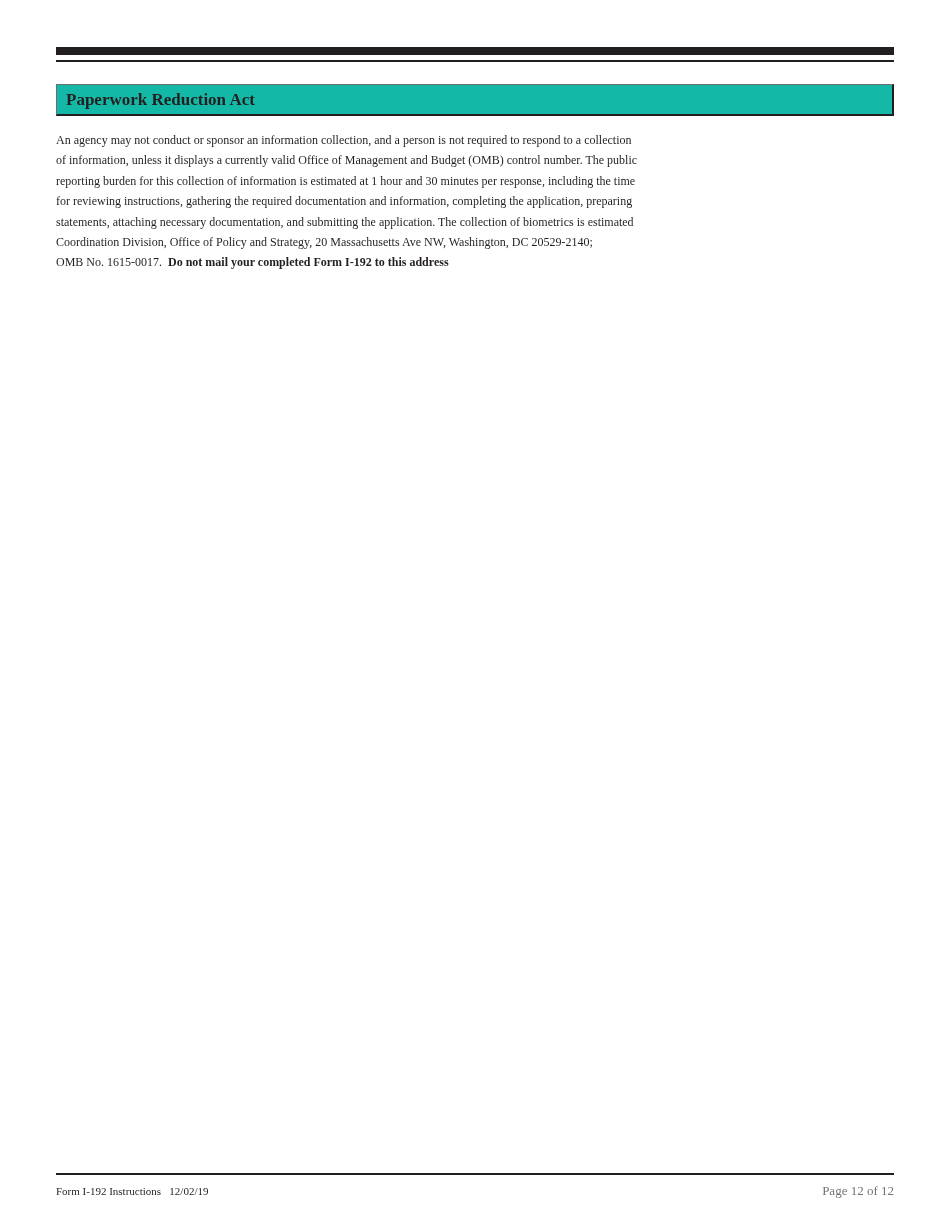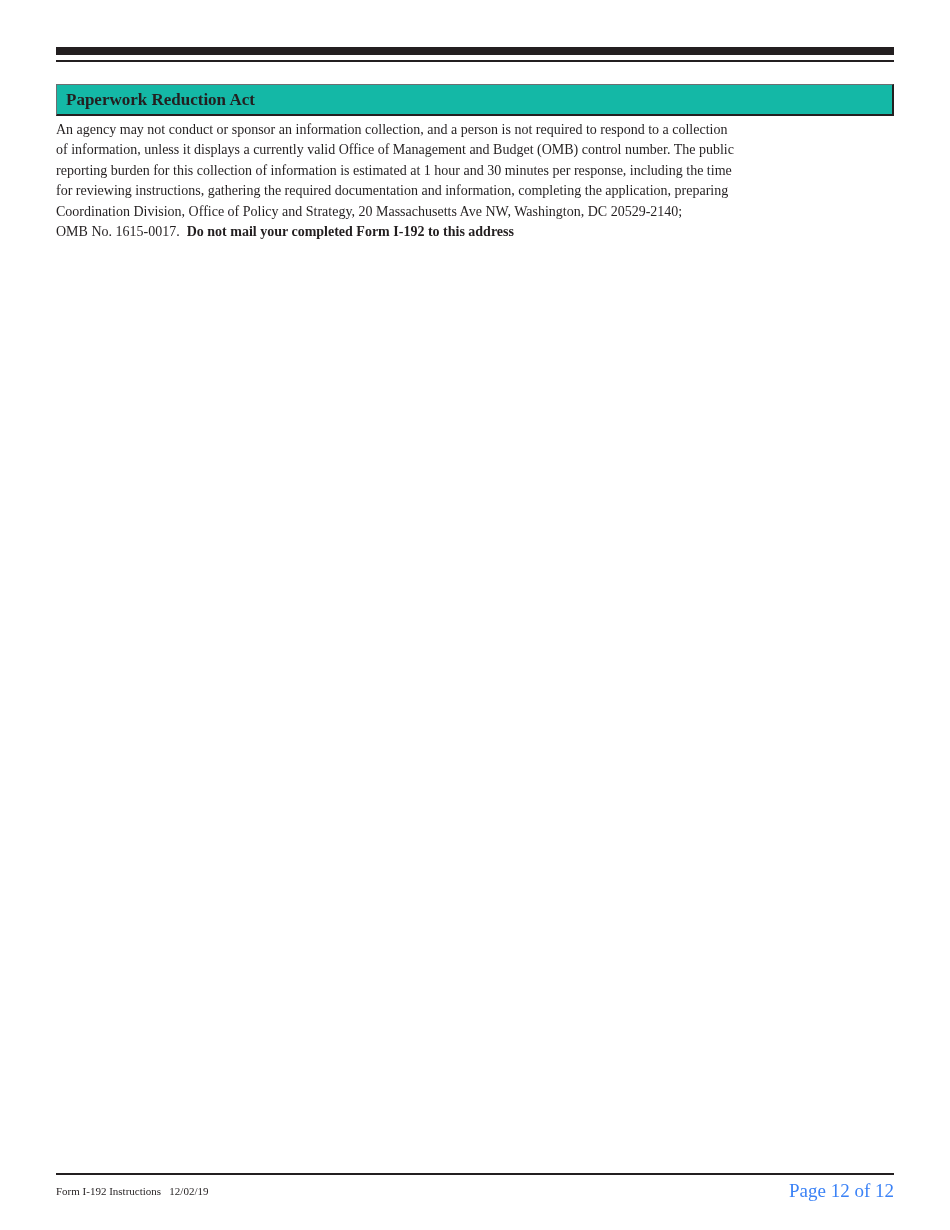--- a/index.html
+++ b/index.html
@@ -57,23 +57,23 @@
       left: 9px;
       top: 5px;
       font-size: 17px;
       font-weight: bold;
       line-height: 20px;
       white-space: nowrap;
     }
     .body-text {
       position: absolute;
       left: 0;
-      top: 120px;
+      top: 130px;
       width: 840px;
-      font-size: 14px;
+      font-size: 12px;
       line-height: 20.4px;
     }
     .body-text .line {
       display: block;
       white-space: nowrap;
     }
     .body-text .bold {
       font-weight: bold;
       text-align: right;
     }
@@ -91,42 +91,43 @@
       top: 1183px;
       font-size: 11px;
       line-height: 16px;
       color: #231f20;
       white-space: pre;
     }
     .footer-right {
       position: absolute;
       right: 0;
       top: 1183px;
-      font-size: 19px;
+      font-size: 13px;
       line-height: 16px;
-      color: #3b82f6;
+      color: #737373;
       white-space: nowrap;
     }
   </style>
 </head>
 <body>
 
 <div class="page">
   <div class="rule-thick"></div>
   <div class="rule-thin"></div>
 
   <div class="section-header">
     <span class="section-title">Paperwork Reduction Act</span>
   </div>
 
   <div class="body-text">
     <span class="line">An agency may not conduct or sponsor an information collection, and a person is not required to respond to a collection</span>
     <span class="line">of information, unless it displays a currently valid Office of Management and Budget (OMB) control number.  The public</span>
     <span class="line">reporting burden for this collection of information is estimated at 1 hour and 30 minutes per response, including the time</span>
     <span class="line">for reviewing instructions, gathering the required documentation and information, completing the application, preparing</span>
+    <span class="line">statements, attaching necessary documentation, and submitting the application.  The collection of biometrics is estimated</span>
     <span class="line">Coordination Division, Office of Policy and Strategy, 20 Massachusetts Ave NW, Washington, DC 20529-2140;</span>
     <span class="line"><span style="white-space:pre">OMB No. 1615-0017.  </span><span class="bold">Do not mail your completed Form I-192 to this address</span></span>
   </div>
 
   <div class="footer-rule"></div>
   <div class="footer-left"><span>Form I-192 Instructions</span>   <span>12/02/19</span></div>
   <div class="footer-right">Page 12 of 12</div>
 </div>
 
 </body></html>

